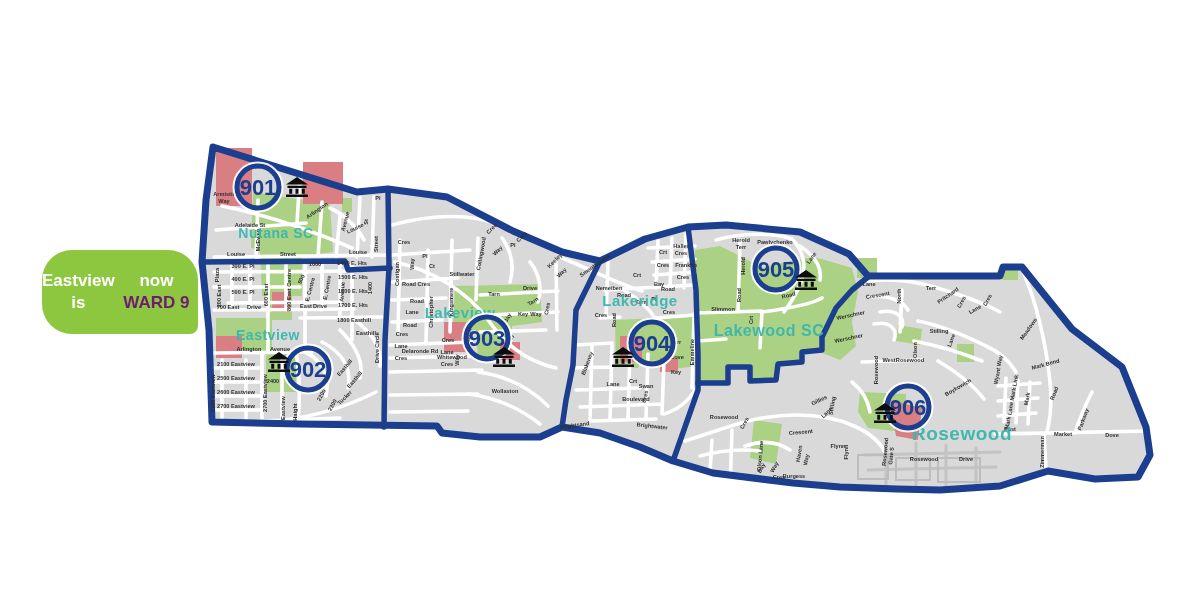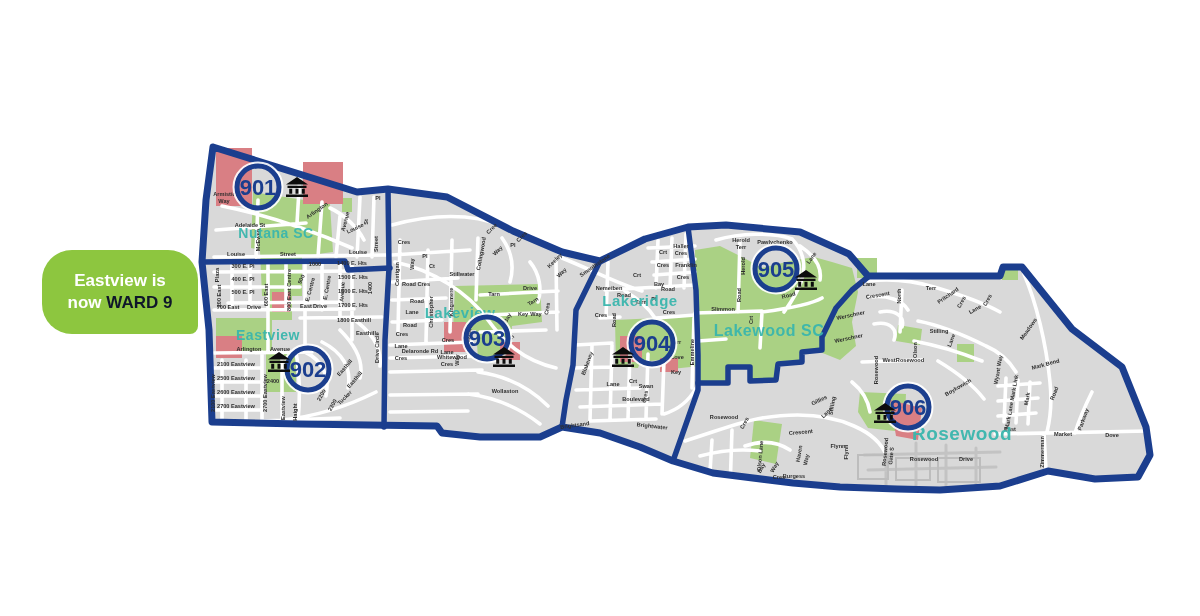--- a/index.html
+++ b/index.html
@@ -1,23 +1,23 @@
 <!DOCTYPE html>
 <html><head>
 <meta charset="utf-8">
 <style>
   html,body{margin:0;padding:0;background:#fff;}
   .stage{position:relative;width:1200px;height:616px;background:#ffffff;overflow:hidden;
          font-family:"Liberation Sans",sans-serif;}
   #map-svg{position:absolute;left:0;top:0;}
   .callout{position:absolute;left:42px;top:250px;width:156px;height:84px;
            background:#8dc63f;border-radius:30px 30px 8px 30px;
-           display:flex;flex-direction:column;align-items:center;justify-content:center;
+           display:flex;flex-direction:row;align-items:center;justify-content:center;
            text-align:center;font-weight:bold;font-size:17px;line-height:1.3;color:#ffffff;}
-  .callout .hl{color:#0f172a;}
+  .callout .hl{color:#701a75;}
   .street-lbl{font:700 5.6px "Liberation Sans",sans-serif;fill:#2e2e2e;text-anchor:middle;}
   .hood-lbl{font-weight:700;fill:#3ab6ad;text-anchor:middle;letter-spacing:0.5px;opacity:0.95;
             font-family:"Liberation Sans",sans-serif;}
   .ward-num{font:700 22px "Liberation Sans",sans-serif;fill:#1b3e8e;text-anchor:middle;}
   .streets{stroke:#ffffff;stroke-width:3.6;fill:none;stroke-linecap:round;stroke-linejoin:round;}
   .gray-roads{stroke:#c3c3c3;stroke-width:3;fill:none;stroke-linecap:round;}
   .bldg{fill:none;stroke:#bdbdbd;stroke-width:2;}
   .bound{stroke:#1b3e8e;fill:none;stroke-linejoin:round;stroke-linecap:round;}
 </style>
 </head>

